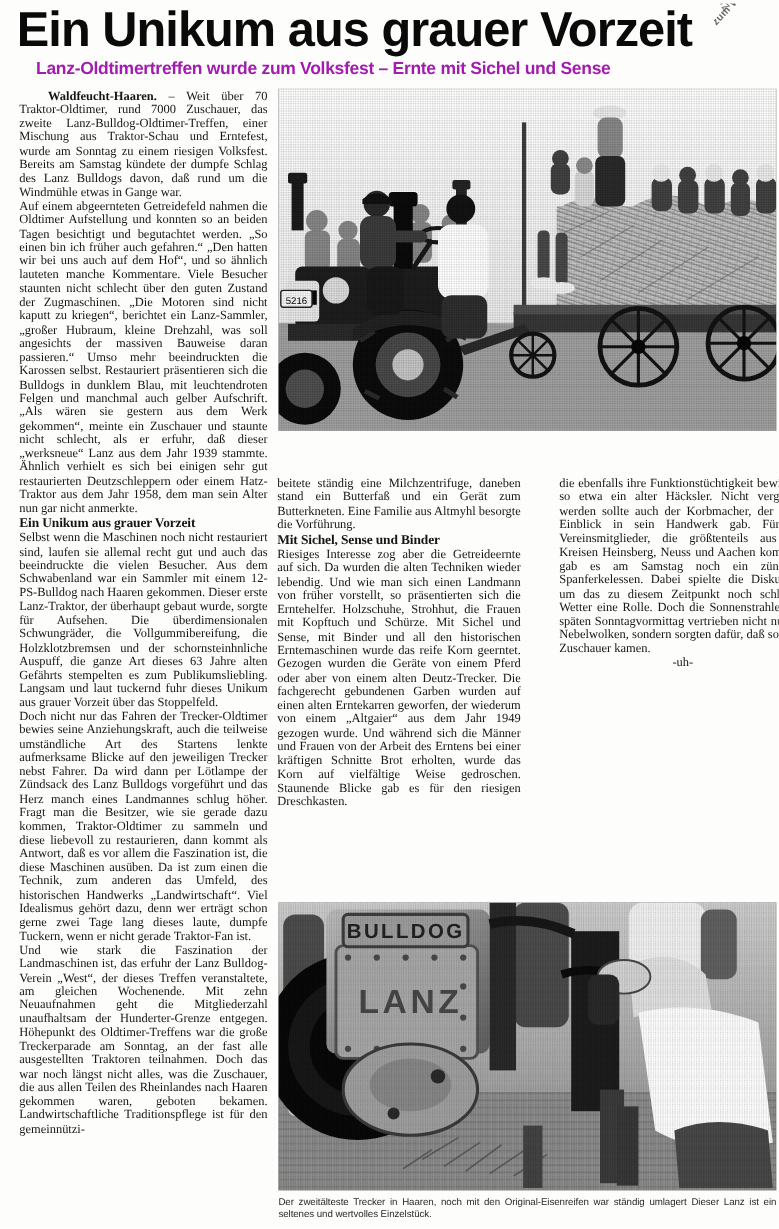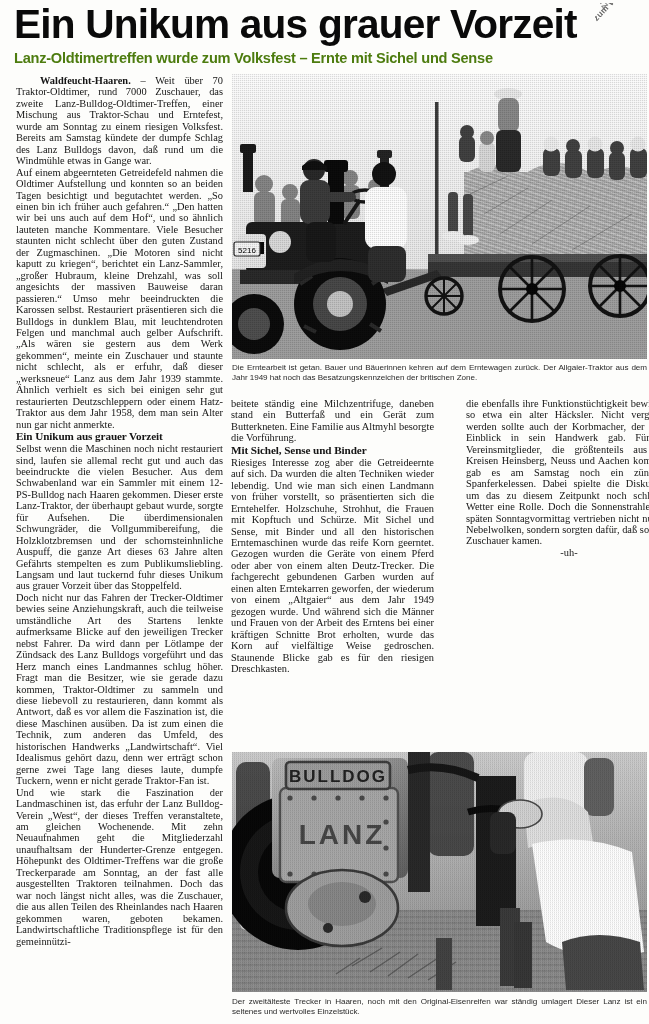--- a/index.html
+++ b/index.html
@@ -42,22 +42,22 @@
     white-space: nowrap;
     transform: scaleX(0.99);
     transform-origin: left center;
   }
   .subhead {
     font-family: "Liberation Sans", "DejaVu Sans", sans-serif;
     font-weight: bold;
     font-size: 14.6px;
     line-height: 17px;
     letter-spacing: -0.25px;
-    color: #4d7c0f;
-    margin: 4px 0 0 0;
+    color: #a21caf;
+    margin: 4px 0 0 16px;
     white-space: nowrap;
   }
 
   .stamp {
     position: absolute;
     right: 2px;
     top: 3px;
     width: 52px;
     height: 40px;
     overflow: hidden;
@@ -323,21 +323,20 @@
       </g>
 
       <rect x="2" y="168" width="26" height="14" rx="2" fill="#e6e2d9" stroke="#36342f" stroke-width="1.2"></rect>
       <text x="15" y="179" font-family="Liberation Sans, sans-serif" font-size="8" text-anchor="middle" fill="#1a1917">5216</text>
 
       <rect x="0" y="0" width="415" height="285" fill="url(#halftone)"></rect>
     </svg>
     <div class="grain"></div>
   </div>
 
-  <div class="caption caption-top">Die Erntearbeit ist getan. Bauer und Bäuerinnen kehren auf dem Erntewagen zurück. Der Allgaier-Traktor aus dem Jahr 1949 hat noch das Besatzungskennzeichen der britischen Zone.</div>
 
   <div class="col col-left">
     <p><span class="lead">Waldfeucht-Haaren.</span> <span>– Weit über 70 Traktor-Oldtimer, rund 7000 Zuschauer, das zweite Lanz-Bulldog-Oldtimer-Treffen, einer Mischung aus Traktor-Schau und Erntefest, wurde am Sonntag zu einem riesigen Volksfest. Bereits am Samstag kündete der dumpfe Schlag des Lanz Bulldogs davon, daß rund um die Windmühle etwas in Gange war.</span></p>
     <p>Auf einem abgeernteten Getreidefeld nahmen die Oldtimer Aufstellung und konnten so an beiden Tagen besichtigt und begutachtet werden. „So einen bin ich früher auch gefahren.“ „Den hatten wir bei uns auch auf dem Hof“, und so ähnlich lauteten manche Kommentare. Viele Besucher staunten nicht schlecht über den guten Zustand der Zugmaschinen. „Die Motoren sind nicht kaputt zu kriegen“, berichtet ein Lanz-Sammler, „großer Hubraum, kleine Drehzahl, was soll angesichts der massiven Bauweise daran passieren.“ Umso mehr beeindruckten die Karossen selbst. Restauriert präsentieren sich die Bulldogs in dunklem Blau, mit leuchtendroten Felgen und manchmal auch gelber Aufschrift. „Als wären sie gestern aus dem Werk gekommen“, meinte ein Zuschauer und staunte nicht schlecht, als er erfuhr, daß dieser „werksneue“ Lanz aus dem Jahr 1939 stammte. Ähnlich verhielt es sich bei einigen sehr gut restaurierten Deutzschleppern oder einem Hatz-Traktor aus dem Jahr 1958, dem man sein Alter nun gar nicht anmerkte.</p>
     <p class="runhead">Ein Unikum aus grauer Vorzeit</p>
     <p>Selbst wenn die Maschinen noch nicht restauriert sind, laufen sie allemal recht gut und auch das beeindruckte die vielen Besucher. Aus dem Schwabenland war ein Sammler mit einem 12-PS-Bulldog nach Haaren gekommen. Dieser erste Lanz-Traktor, der überhaupt gebaut wurde, sorgte für Aufsehen. Die überdimensionalen Schwungräder, die Vollgummibereifung, die Holzklotzbremsen und der schornsteinhnliche Auspuff, die ganze Art dieses 63 Jahre alten Gefährts stempelten es zum Publikumsliebling. Langsam und laut tuckernd fuhr dieses Unikum aus grauer Vorzeit über das Stoppelfeld.</p>
     <p>Doch nicht nur das Fahren der Trecker-Oldtimer bewies seine Anziehungskraft, auch die teilweise umständliche Art des Startens lenkte aufmerksame Blicke auf den jeweiligen Trecker nebst Fahrer. Da wird dann per Lötlampe der Zündsack des Lanz Bulldogs vorgeführt und das Herz manch eines Landmannes schlug höher. Fragt man die Besitzer, wie sie gerade dazu kommen, Traktor-Oldtimer zu sammeln und diese liebevoll zu restaurieren, dann kommt als Antwort, daß es vor allem die Faszination ist, die diese Maschinen ausüben. Da ist zum einen die Technik, zum anderen das Umfeld, des historischen Handwerks „Landwirtschaft“. Viel Idealismus gehört dazu, denn wer erträgt schon gerne zwei Tage lang dieses laute, dumpfe Tuckern, wenn er nicht gerade Traktor-Fan ist.</p>
     <p>Und wie stark die Faszination der Landmaschinen ist, das erfuhr der Lanz Bulldog-Verein „West“, der dieses Treffen veranstaltete, am gleichen Wochenende. Mit zehn Neuaufnahmen geht die Mitgliederzahl unaufhaltsam der Hunderter-Grenze entgegen. Höhepunkt des Oldtimer-Treffens war die große Treckerparade am Sonntag, an der fast alle ausgestellten Traktoren teilnahmen. Doch das war noch längst nicht alles, was die Zuschauer, die aus allen Teilen des Rheinlandes nach Haaren gekommen waren, geboten bekamen. Landwirtschaftliche Traditionspflege ist für den gemeinnützi-</p>
     <div class="fade-bottom"></div>
   </div>

